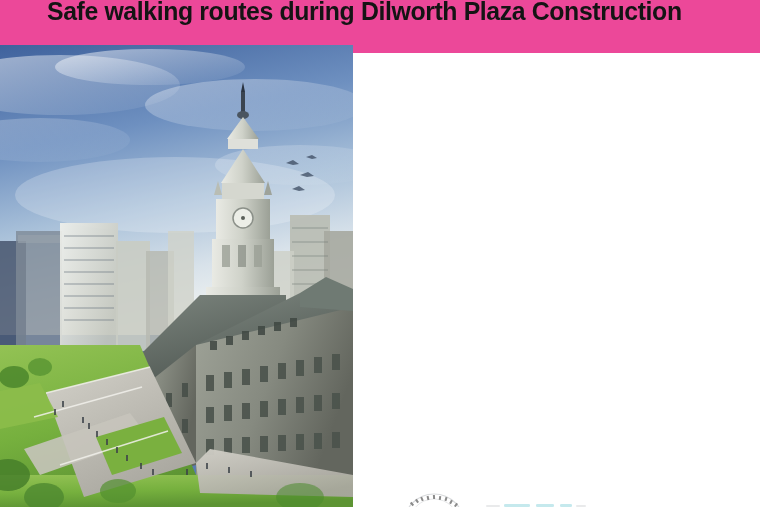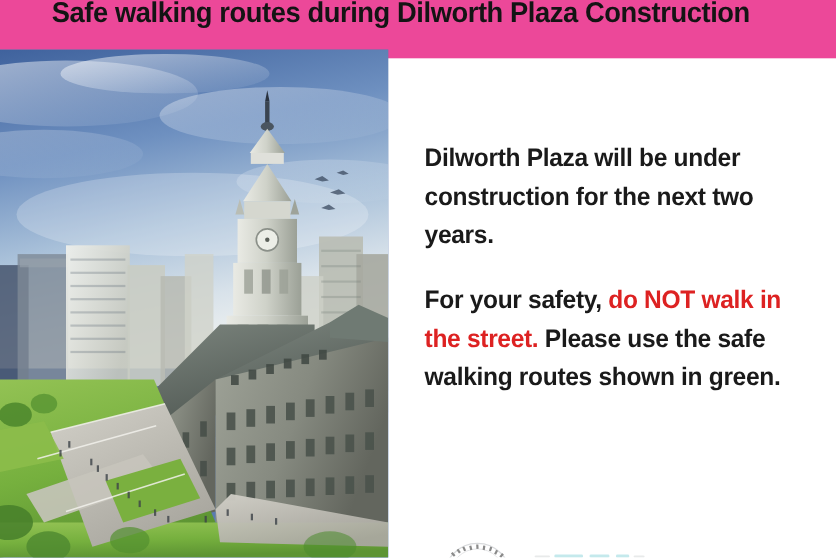--- a/index.html
+++ b/index.html
@@ -323,28 +323,20 @@
           <rect x="206" y="418" width="2" height="6"></rect>
           <rect x="228" y="422" width="2" height="6"></rect>
           <rect x="250" y="426" width="2" height="6"></rect>
           <rect x="62" y="356" width="2" height="6"></rect>
           <rect x="54" y="364" width="2" height="6"></rect>
         </g>
       </g>
     </svg>
   </div>
 
-  <div class="text-column">
-    <p class="body-par">
-      <span>Dilworth Plaza will be under construction for the next two years.</span>
-    </p>
-    <p class="body-par">
-      <span>For your safety, </span><span class="warn">do NOT walk in the street.</span><span> Please use the safe walking routes shown in green.</span>
-    </p>
-  </div>
 
   <div class="seal-strip">
     <svg width="330" height="21" viewBox="0 0 330 21">
       <defs>
         <clipPath id="sealClip">
             <rect x="0" y="0" width="330" height="21"></rect>
           </clipPath>
       </defs>
       <g clip-path="url(#sealClip)" opacity="0.55">
 

